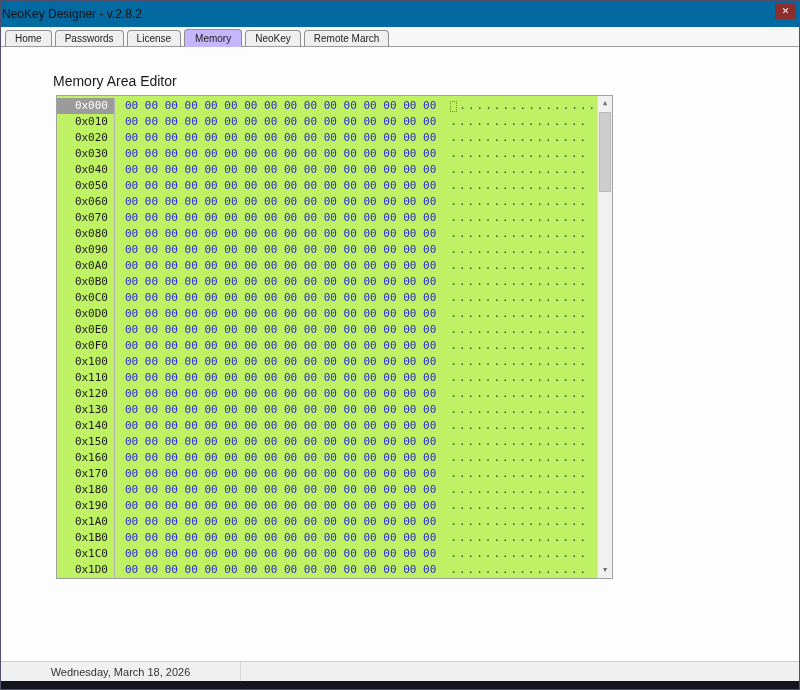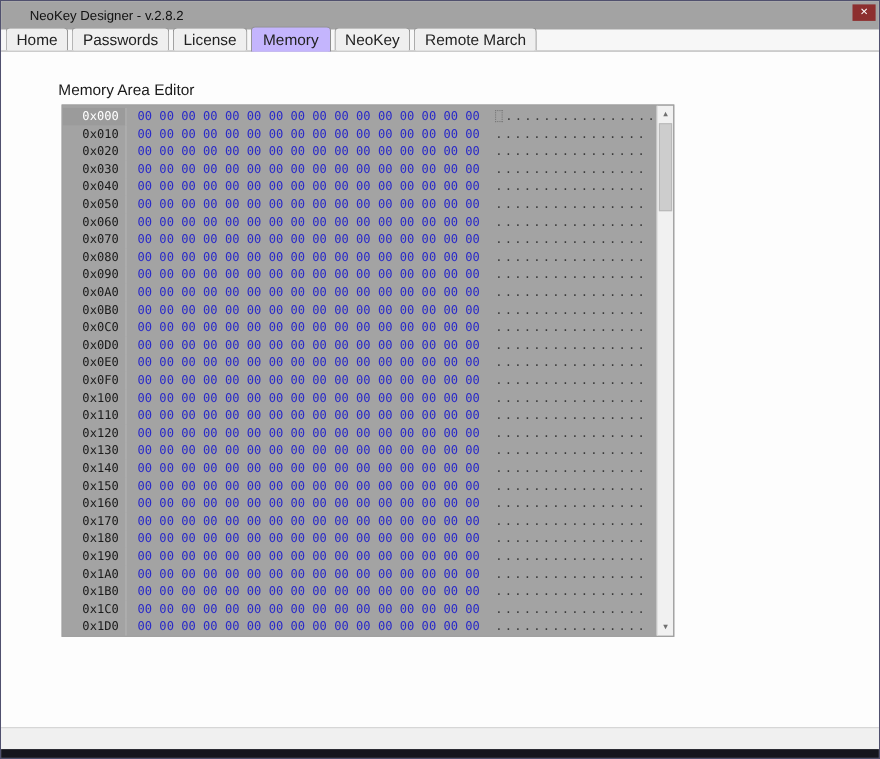--- a/index.html
+++ b/index.html
@@ -12,44 +12,44 @@
     background:#fdfdfd;
     font-family:"Liberation Sans", sans-serif;
     position:relative;
     display:flex;flex-direction:column;
     overflow:hidden;
   }
 
   
   .titlebar{
     height:26px;flex:0 0 26px;
-    background:#a3a3a3;
+    background:#0369a1;
     display:flex;align-items:center;
-    padding-left:26px;position:relative;
+    padding-left:1px;position:relative;
   }
   .titlebar .title{font-size:12px;color:#111;}
   .close-btn{
     position:absolute;top:3px;right:3px;
     width:21px;height:15px;
     background:#8d2f2f;color:#fff;
     font-size:9px;line-height:15px;text-align:center;
     cursor:pointer;
   }
 
   
   .tabstrip{
     flex:0 0 20px;height:20px;
     display:flex;align-items:flex-end;
     padding-left:4px;gap:3px;
     border-bottom:1px solid #9a9a9a;
     background:#f7f7f7;
     position:relative;
   }
   .tab{
-    font-size:14px;color:#222;
+    font-size:10px;color:#222;
     background:#efefef;
     border:1px solid #8f8f8f;border-bottom:none;
     border-radius:4px 4px 0 0;
     padding:2px 9px 2px 9px;
     position:relative;top:0px;
     cursor:pointer;white-space:nowrap;
   }
   .tab.active{
     background:#c4b5fd;
     padding:3px 10px 3px 10px;
@@ -59,21 +59,21 @@
 
   
   .content{flex:1 1 auto;background:#fdfdfd;position:relative;}
   .editor-label{
     margin:26px 0 6px 52px;
     font-size:14px;color:#1a1a1a;
   }
   .hexpanel{
     margin-left:55px;
     width:557px;height:484px;
-    background:#a3a3a3;
+    background:#bef264;
     border:1px solid #a0a0a0;
     position:relative;
     font-family:"DejaVu Sans Mono", monospace;
     font-size:11px;
     overflow:hidden;
   }
   .hex-rows{
     position:absolute;top:2px;left:0;right:16px;bottom:0;
     overflow:hidden;
   }
@@ -323,18 +323,19 @@
         </div>
       <div class="vscroll">
         <div class="sb-arrow up">▲</div>
         <div class="sb-thumb"></div>
         <div class="sb-arrow down">▼</div>
       </div>
     </div>
   </div>
 
   <div class="statusbar">
+    <div class="sb-sec sb-date">Wednesday, March 18, 2026</div>
     <div class="sb-sec sb-num">NUM</div>
     <div class="sb-sec sb-fill"></div>
   </div>
 
   <div class="taskbar-strip"></div>
 </div>
 
 </body></html>

